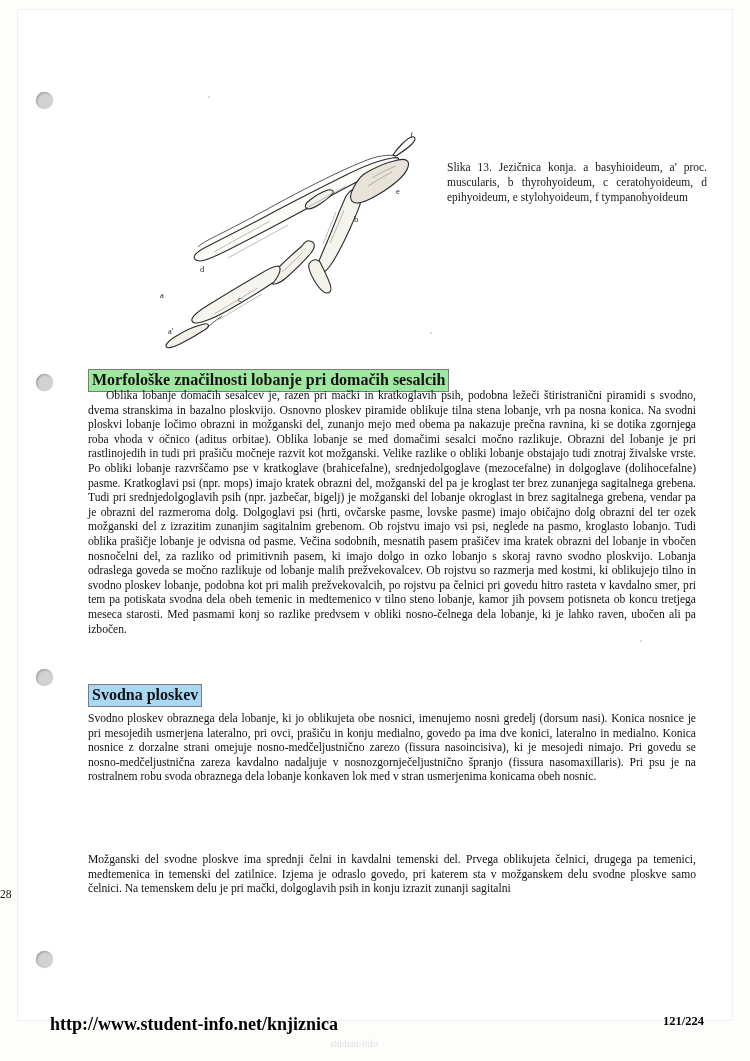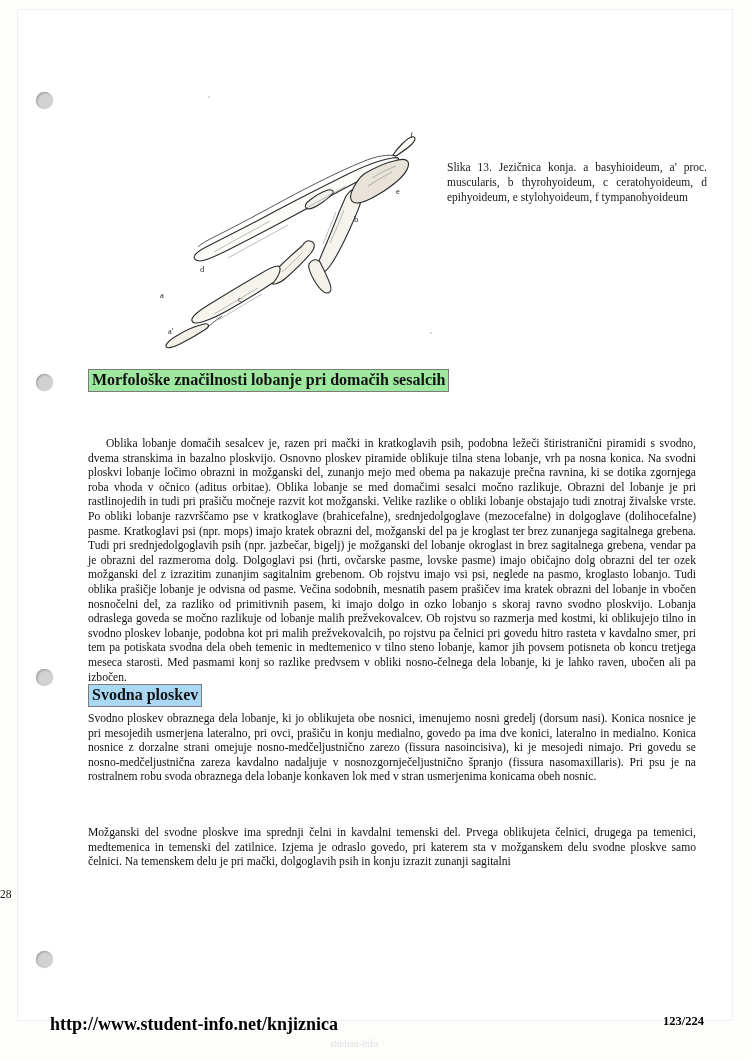--- a/index.html
+++ b/index.html
@@ -93,23 +93,23 @@
   .body-text {
     position: absolute;
     width: 608px;
     left: 88px;
     font-size: 11.6px;
     line-height: 14.6px;
     text-align: justify;
     color: #111111;
     hyphens: manual;
   }
-  .body-text.b1 { top: 389px; text-indent: 18px; margin-top: 48px; }
+  .body-text.b1 { top: 389px; text-indent: 18px; }
   .body-text.b2 { top: 712px; text-indent: 0px; }
-  .body-text.b3 { top: 826px; text-indent: 0px; }
+  .body-text.b3 { top: 853px; text-indent: 0px; }
 
   .page-number {
     position: absolute;
     left: 0;
     right: 0;
     top: 888px;
     font-size: 11.5px;
     color: #151515;
   }
 
@@ -232,19 +232,19 @@
 
   <div class="heading blue">Svodna ploskev</div>
 
   <div class="body-text b2">Svodno ploskev obraznega dela lobanje, ki jo oblikujeta obe nosnici, imenujemo nosni gredelj (dorsum nasi). Konica nosnice je pri mesojedih usmerjena lateralno, pri ovci, prašiču in konju medialno, govedo pa ima dve konici, lateralno in medialno. Konica nosnice z dorzalne strani omejuje nosno-medčeljustnično zarezo (fissura nasoincisiva), ki je mesojedi nimajo. Pri govedu se nosno-medčeljustnična zareza kavdalno nadaljuje v nosnozgornječeljustnično špranjo (fissura nasomaxillaris). Pri psu je na rostralnem robu svoda obraznega dela lobanje konkaven lok med v stran usmerjenima konicama obeh nosnic.</div>
 
   <div class="body-text b3">Možganski del svodne ploskve ima sprednji čelni in kavdalni temenski del. Prvega oblikujeta čelnici, drugega pa temenici, medtemenica in temenski del zatilnice. Izjema je odraslo govedo, pri katerem sta v možganskem delu svodne ploskve samo čelnici. Na temenskem delu je pri mački, dolgoglavih psih in konju izrazit zunanji sagitalni</div>
 
   <div class="page-number">28</div>
 
   <div class="footer-left">http://www.student-info.net/knjiznica</div>
-  <div class="footer-right">123/224</div>
+  <div class="footer-right">121/224</div>
   <div class="footer-ghost">student-info</div>
 
   <div class="speck" style="left:430px; top:332px;"></div>
   <div class="speck" style="left:208px; top:96px;"></div>
   <div class="speck" style="left:640px; top:640px;"></div>
 </div>
 
 </body></html>

